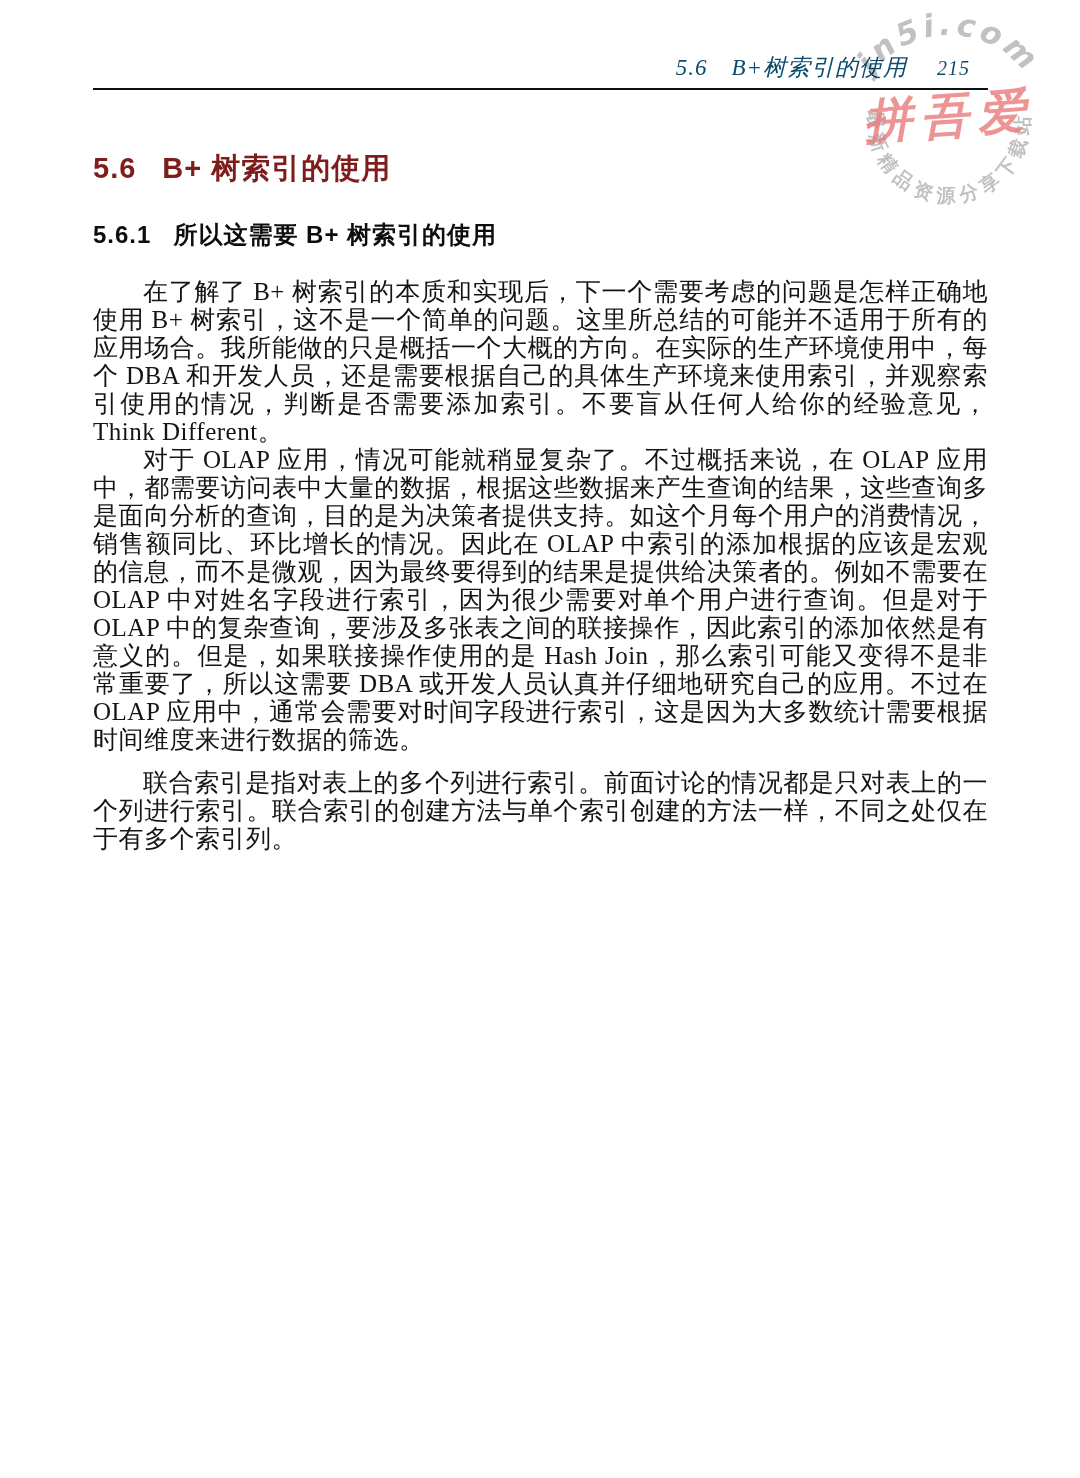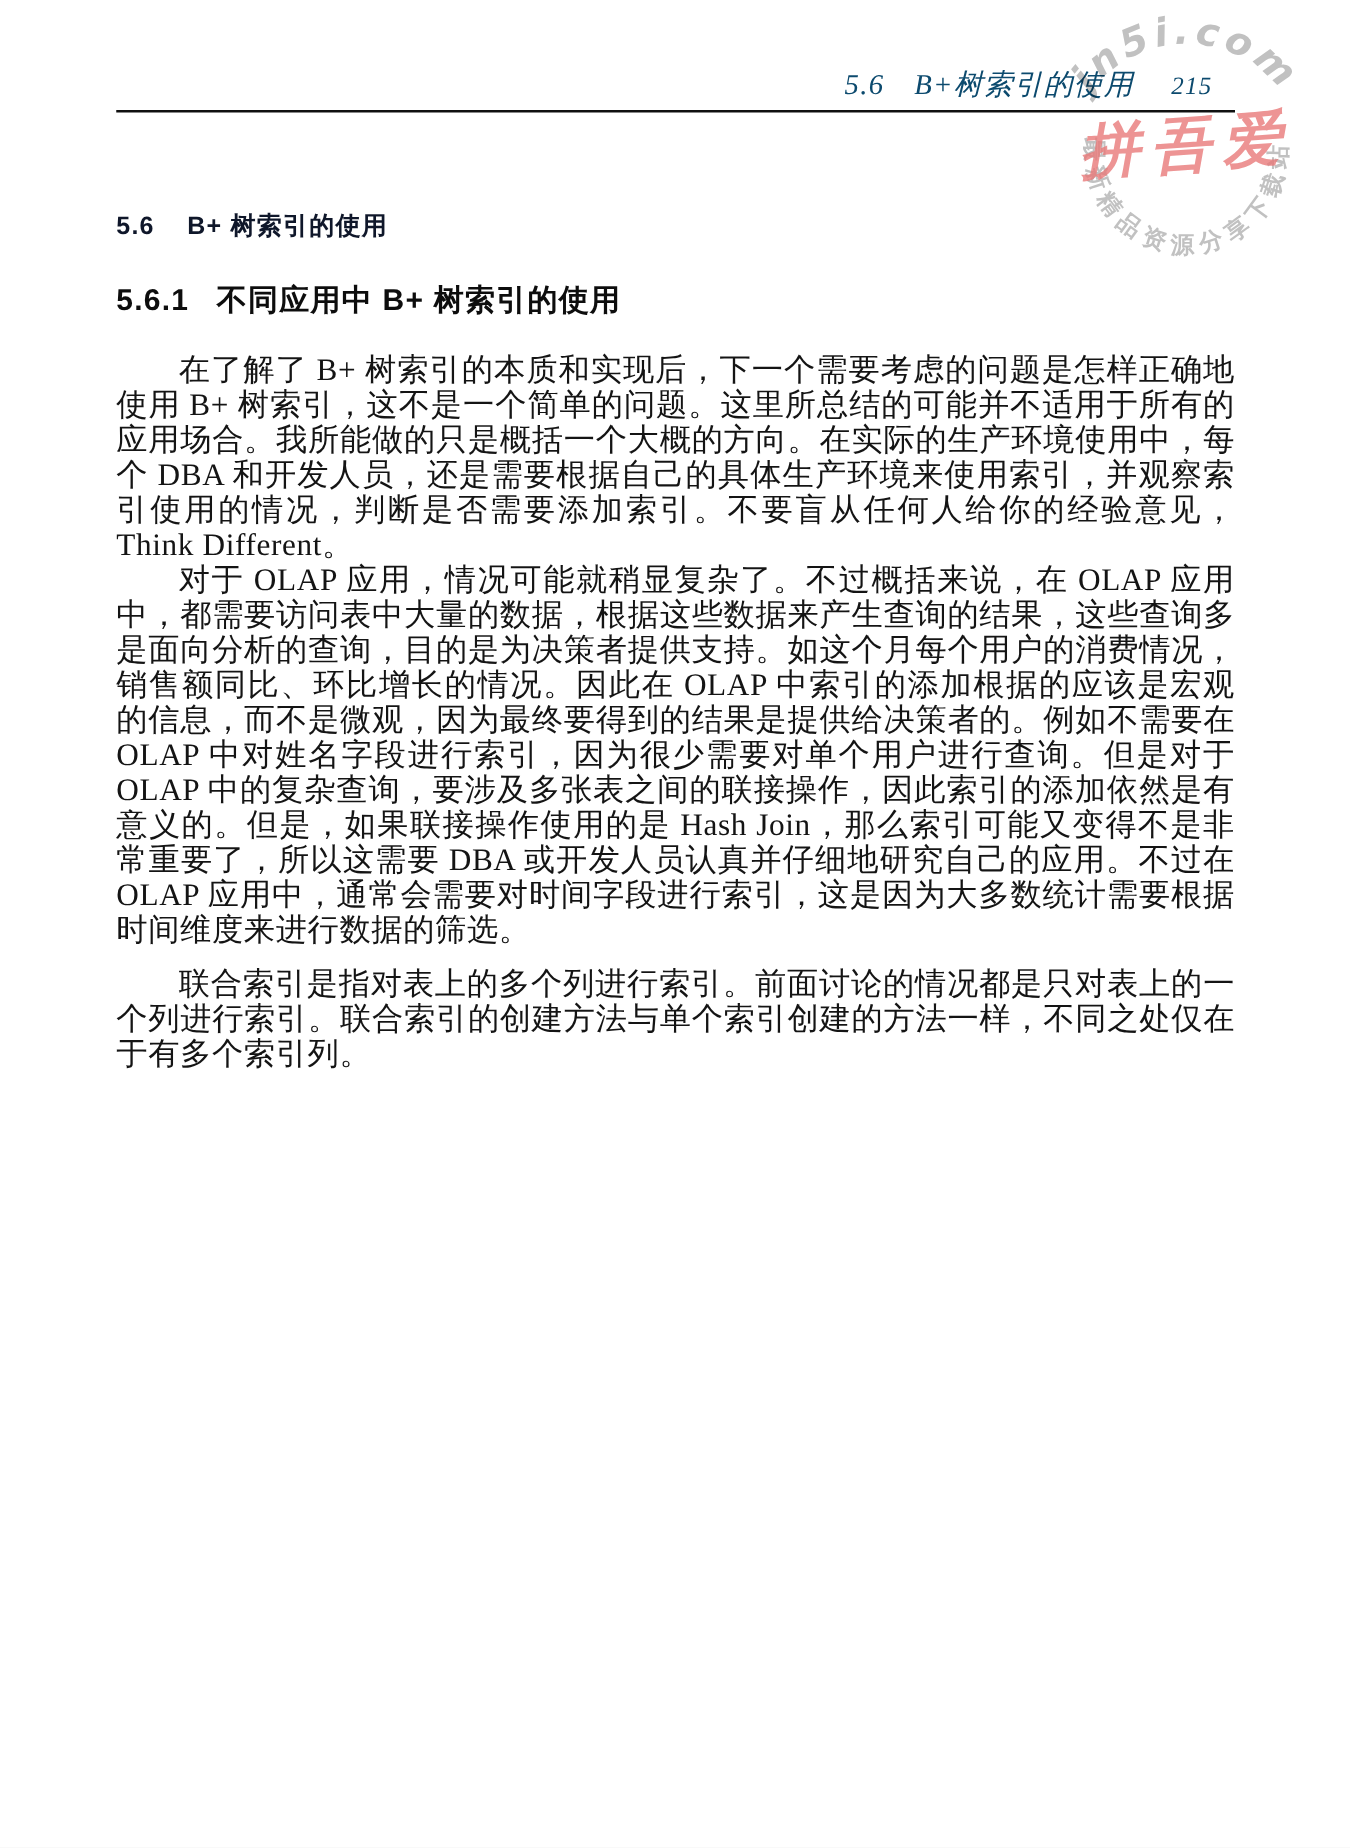--- a/index.html
+++ b/index.html
@@ -38,26 +38,26 @@
   }
   .header-rule{
     margin-top:5px;
     border:none;
     border-bottom:2.5px solid #101010;
     height:0;
   }
 
   
   .h1{
-    margin-top:77px;
+    margin-top:59px;
     font-family:"Liberation Sans","DejaVu Sans",sans-serif;
     font-weight:bold;
-    font-size:20px;
+    font-size:29px;
     letter-spacing:1px;
-    color:#0f172a;
+    color:#7f1d1d;
   }
   .h1 .num{margin-right:26px;}
   .h2{
     margin-top:30px;
     font-family:"Liberation Sans","DejaVu Sans",sans-serif;
     font-weight:bold;
     font-size:24px;
     letter-spacing:1px;
     color:#0d0d0d;
   }
@@ -122,21 +122,21 @@
       <span class="title">5.6　B+树索引的使用</span>
       <span class="pageno">215</span>
     </div>
     <hr class="header-rule">
 
     <div class="h1">
       <span class="num">5.6</span><span>B+ 树索引的使用</span>
     </div>
 
     <div class="h2">
-      <span class="num">5.6.1</span><span>不同应用中 B+ 树索引的使用</span>
+      <span class="num">5.6.1</span><span>所以这需要 B+ 树索引的使用</span>
     </div>
 
     <div class="body-text">
       <p>在了解了 B+ 树索引的本质和实现后，下一个需要考虑的问题是怎样正确地使用 B+ 树索引，这不是一个简单的问题。这里所总结的可能并不适用于所有的应用场合。我所能做的只是概括一个大概的方向。在实际的生产环境使用中，每个 DBA 和开发人员，还是需要根据自己的具体生产环境来使用索引，并观察索引使用的情况，判断是否需要添加索引。不要盲从任何人给你的经验意见，Think Different。</p>
       <p>对于 OLAP 应用，情况可能就稍显复杂了。不过概括来说，在 OLAP 应用中，都需要访问表中大量的数据，根据这些数据来产生查询的结果，这些查询多是面向分析的查询，目的是为决策者提供支持。如这个月每个用户的消费情况，销售额同比、环比增长的情况。因此在 OLAP 中索引的添加根据的应该是宏观的信息，而不是微观，因为最终要得到的结果是提供给决策者的。例如不需要在 OLAP 中对姓名字段进行索引，因为很少需要对单个用户进行查询。但是对于 OLAP 中的复杂查询，要涉及多张表之间的联接操作，因此索引的添加依然是有意义的。但是，如果联接操作使用的是 Hash Join，那么索引可能又变得不是非常重要了，所以这需要 DBA 或开发人员认真并仔细地研究自己的应用。不过在 OLAP 应用中，通常会需要对时间字段进行索引，这是因为大多数统计需要根据时间维度来进行数据的筛选。</p>
     </div>
 
 
     <div class="body-text last">
       <p>联合索引是指对表上的多个列进行索引。前面讨论的情况都是只对表上的一个列进行索引。联合索引的创建方法与单个索引创建的方法一样，不同之处仅在于有多个索引列。</p>

